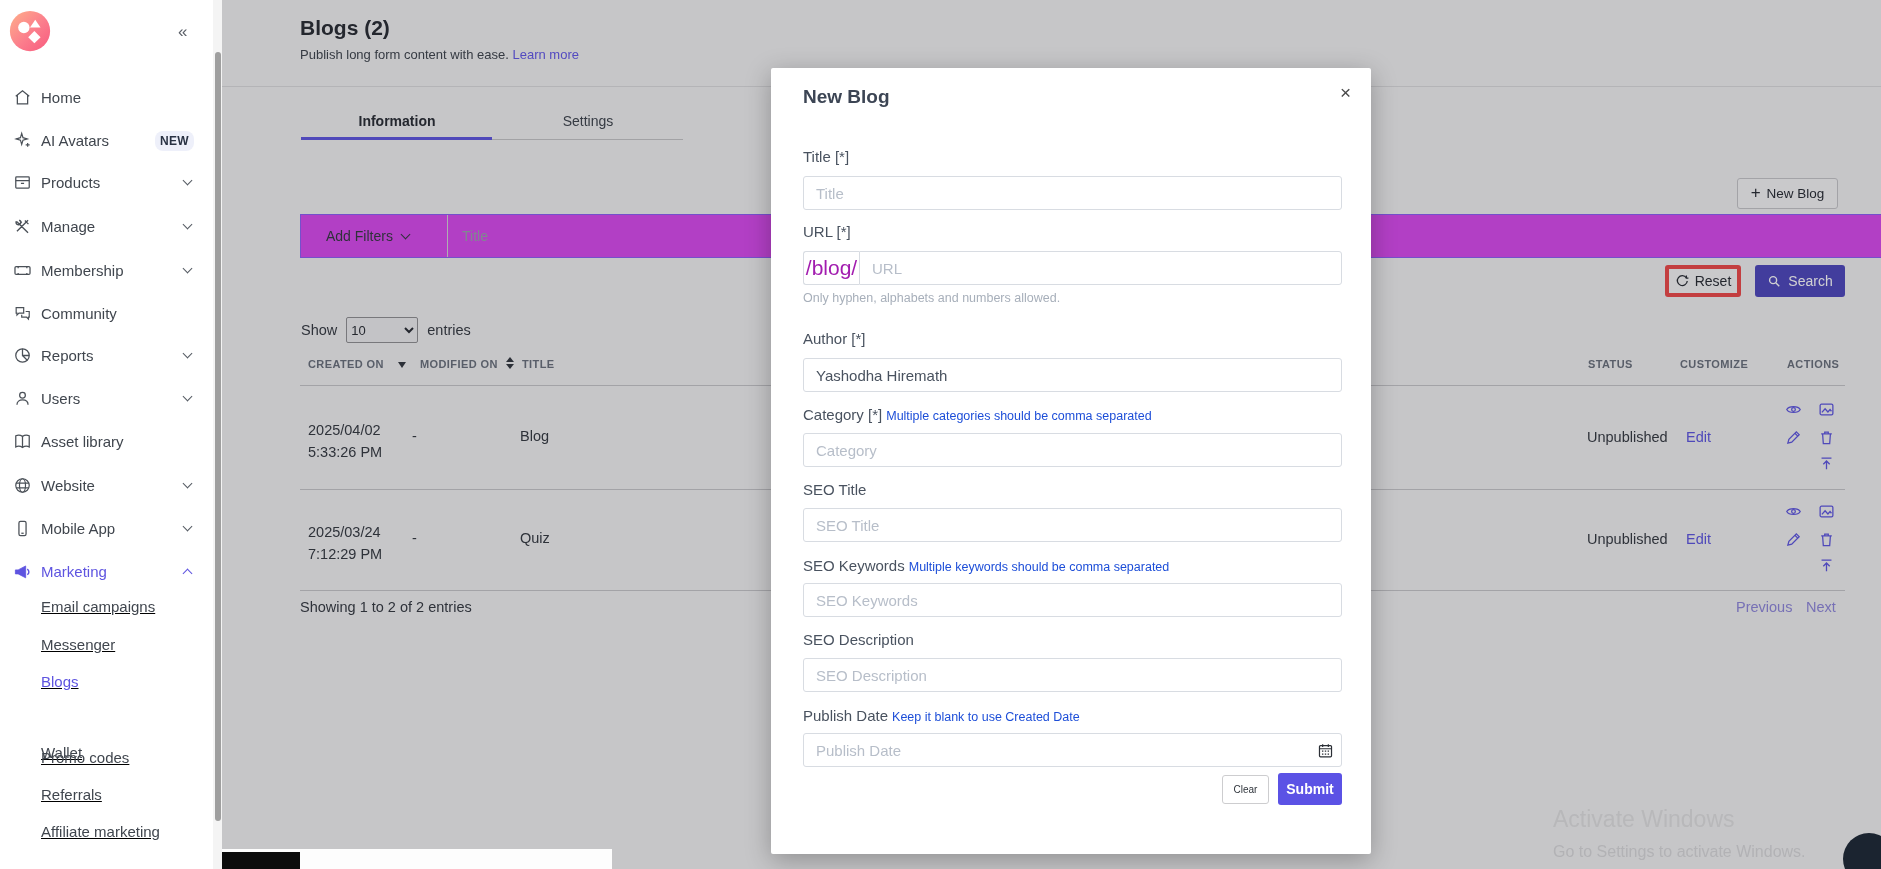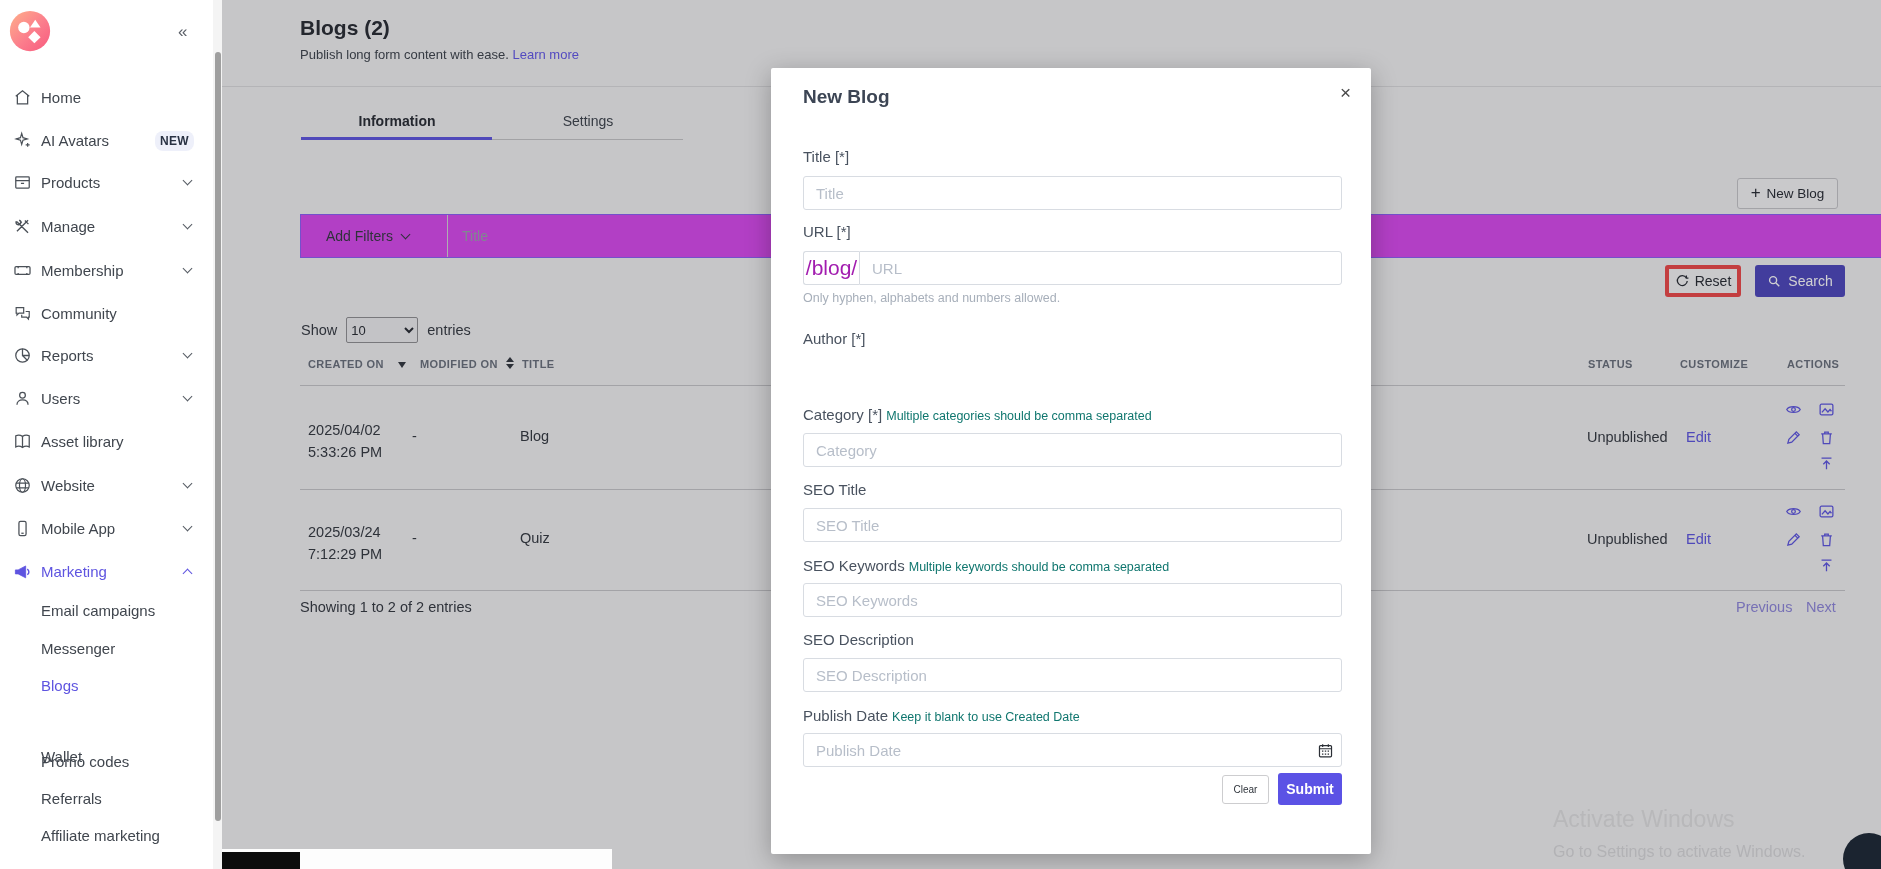--- a/index.html
+++ b/index.html
@@ -12,21 +12,21 @@
   .collapse { position:absolute; left:178px; top:22px; font-size:17px; color:#5b6068; cursor:pointer; }
   .side-item { position:absolute; left:0; width:213px; height:30px; display:flex; align-items:center; cursor:pointer; }
   .side-item .s-ic { width:19px; height:19px; margin-left:13px; flex:none; }
   .side-item .s-lb { margin-left:9px; font-size:15px; color:#40464e; }
   .side-item.active .s-lb { color:#5e54e0; }
   .chev { position:absolute; right:22px; width:7px; height:7px; border-right:1.6px solid #555b63; border-bottom:1.6px solid #555b63; }
   .chev.down { transform:rotate(45deg); top:10px; }
   .chev.up { transform:rotate(-135deg); top:14px; }
   .side-item.active .chev { border-color:#5e54e0; }
   .badge-new { position:absolute; right:19px; top:6px; background:#eef0fa; color:#2a3344; font-size:12px; font-weight:bold; padding:3px 5px; border-radius:8px; letter-spacing:.3px; }
-  .side-child { position:absolute; left:0; width:213px; height:26px; display:flex; align-items:flex-end; cursor:pointer; }
+  .side-child { position:absolute; left:0; width:213px; height:26px; display:flex; align-items:center; cursor:pointer;text-decoration:underline; }
   .side-child .s-lb { margin-left:41px; font-size:15px; color:#40464e; }
   .side-child.active .s-lb { color:#5e54e0; }
   .sb-scroll { position:absolute; left:213px; top:0; width:9px; height:869px; background:#f4f4f4; z-index:61; }
   .sb-thumb { position:absolute; left:1.5px; top:52px; width:6px; height:769px; background:#9f9f9f; border-radius:3px; }
 
   
   .main { position:absolute; left:222px; top:0; width:1659px; height:869px; background:#f2f2f3; }
   .overlay { position:absolute; inset:0; background:rgba(42,42,48,.22); z-index:40; }
 
   .page-title { position:absolute; left:78px; top:16px; font-size:21px; font-weight:bold; color:#23272e; }
@@ -75,21 +75,21 @@
   .watermark2 { position:absolute; left:1331px; top:843px; font-size:16px; color:#b2b2b5; z-index:45; }
   .bottom-strip { position:absolute; left:0; top:849px; width:390px; height:20px; background:#fdfdfd; z-index:44; }
   .black-bar { position:absolute; left:0; top:852px; width:78px; height:17px; background:#0c0c0c; z-index:46; }
   .corner-dark { position:absolute; right:-14px; bottom:-16px; width:52px; height:52px; border-radius:50%; background:#1b2430; z-index:46; }
 
   
   .modal { position:absolute; left:771px; top:68px; width:600px; height:786px; background:#fff; border-radius:2px; box-shadow:0 6px 26px rgba(0,0,0,.28); z-index:100; }
   .modal-title { position:absolute; left:32px; top:18px; font-size:19px; font-weight:600; color:#3c4554; }
   .modal-close { position:absolute; right:16px; top:10px; font-size:19px; color:#4a4a4a; cursor:pointer; padding:4px; }
   .f-label { position:absolute; left:32px; font-size:15px; color:#49525f; white-space:nowrap; }
-  .f-hint-inline { font-size:12.5px; color:#0f766e; margin-left:4px; }
+  .f-hint-inline { font-size:12.5px; color:#1d4ed8; margin-left:4px; }
   .f-input { position:absolute; left:32px; width:539px; height:34px; border:1px solid #d8dce2; border-radius:3px; padding:0 12px; font-size:15px; color:#49525f; font-family:inherit; outline:none; background:#fff; }
   .f-input::placeholder { color:#b7bec9; }
   .url-prefix { position:absolute; left:32px; width:56px; height:34px; border:1px solid #d8dce2; border-right:none; border-radius:3px 0 0 3px; display:flex; align-items:center; justify-content:center; font-size:21px; color:#a21caf; background:#fff; }
   .url-input { left:88px; width:483px; border-radius:0 3px 3px 0; }
   .f-hint-block { position:absolute; left:32px; font-size:12.5px; color:#a7afba; }
   .cal-ic { position:absolute; left:546px; top:674px; width:17px; height:17px; cursor:pointer; }
   .btn-clear { position:absolute; left:451px; top:707px; width:47px; height:29px; background:#fff; border:1px solid #cdcdcf; border-radius:3px; font-size:10px; color:#2f343b; font-family:inherit; cursor:pointer; }
   .btn-submit { position:absolute; left:507px; top:705px; width:64px; height:32px; background:#5b52e5; border:none; border-radius:3px; font-size:14px; font-weight:600; color:#fff; font-family:inherit; cursor:pointer; }
 </style>
 </head>
@@ -382,20 +382,21 @@
 
     <div class="f-label" style="top:80px">Title [*]</div>
     <input class="f-input" style="top: 108px;" placeholder="Title">
 
     <div class="f-label" style="top:155px">URL [*]</div>
     <div class="url-prefix" style="top:183px">/blog/</div>
     <input class="f-input url-input" style="top: 183px;" placeholder="URL">
     <div class="f-hint-block" style="top:223px">Only hyphen, alphabets and numbers allowed.</div>
 
     <div class="f-label" style="top:262px">Author [*]</div>
+    <input class="f-input" style="top: 290px;" value="Yashodha Hiremath">
 
     <div class="f-label" style="top:338px">
       <span>Category [*]</span><span class="f-hint-inline">Multiple categories should be comma separated</span>
     </div>
     <input class="f-input" style="top: 365px;" placeholder="Category">
 
     <div class="f-label" style="top:413px">SEO Title</div>
     <input class="f-input" style="top: 440px;" placeholder="SEO Title">
 
     <div class="f-label" style="top:489px">

